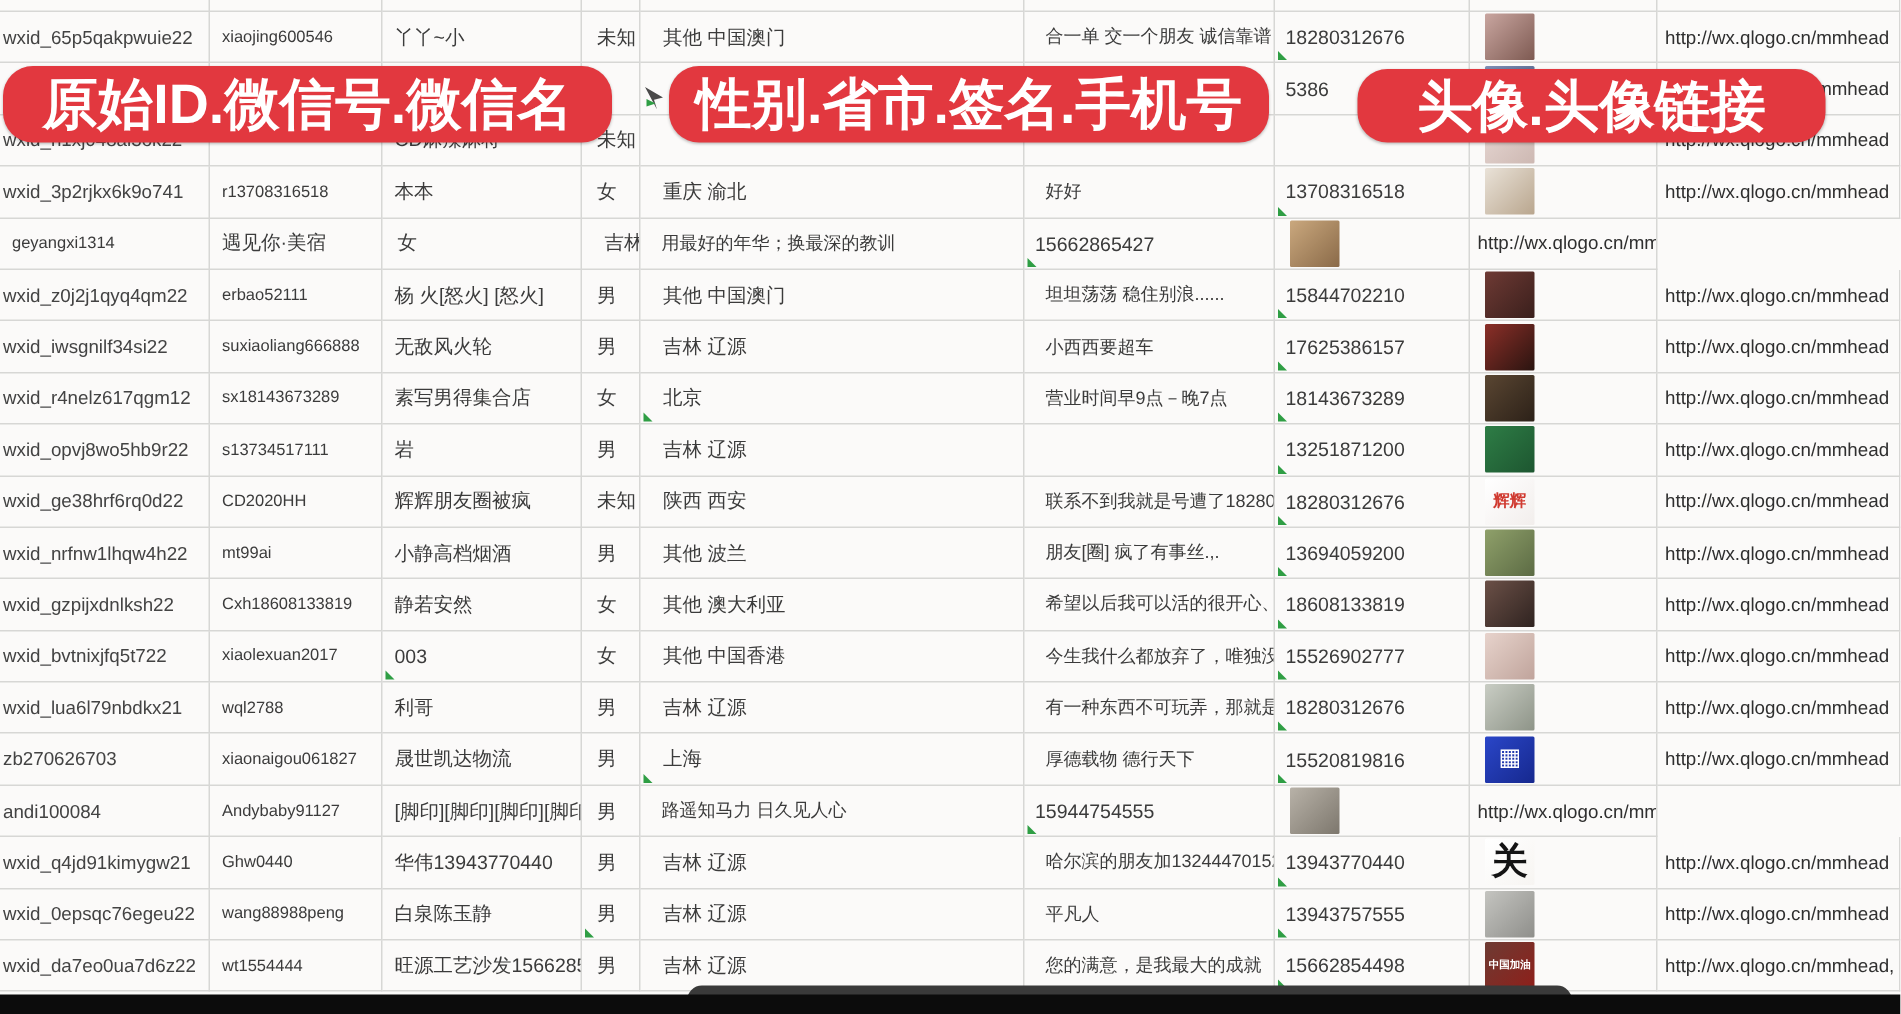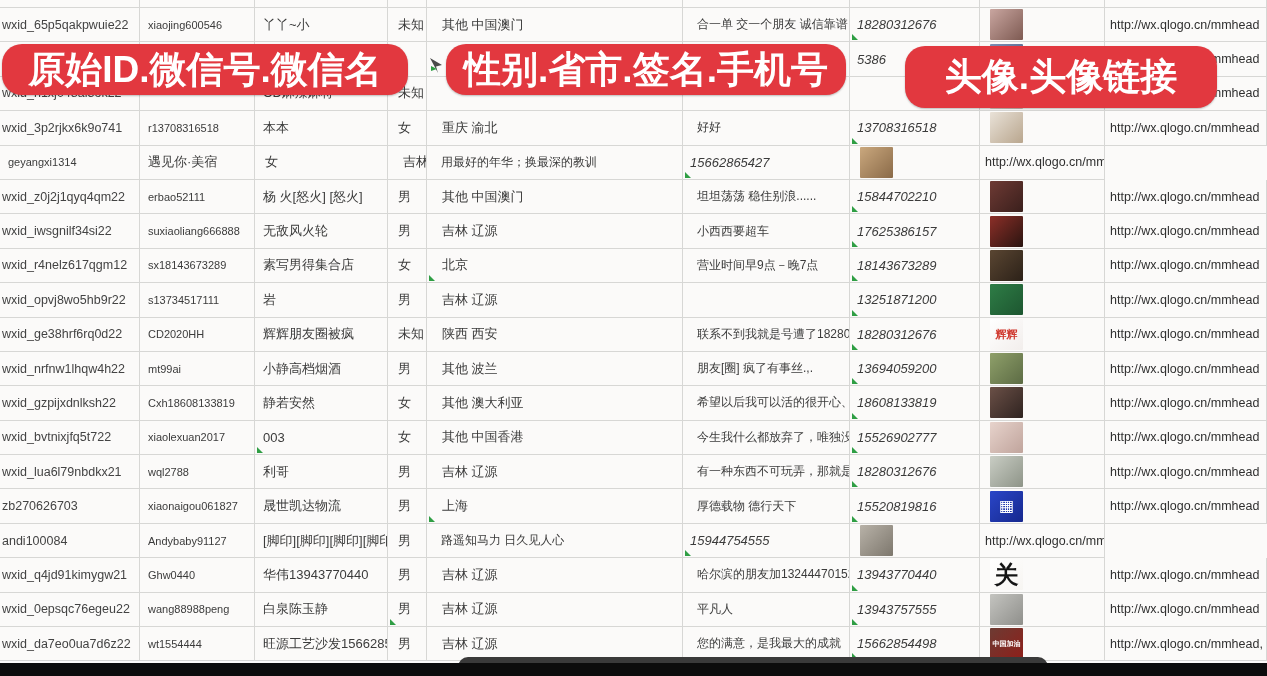--- a/index.html
+++ b/index.html
@@ -20,42 +20,42 @@
     border-right:1px solid #d7d7d5;border-bottom:1px solid #d7d7d5;
     display:flex;align-items:center;overflow:hidden;white-space:nowrap;
     color:#3b3b3b;font-size:13px;padding-left:8px;
   }
   .cell.a{padding-left:2px;font-size:12.5px;color:#434343;}
   .cell.b{font-size:11px;}
   .cell.c{padding-left:8px;}
   .cell.d{padding-left:10px;}
   .cell.e{padding-left:15px;}
   .cell.f{padding-left:14px;font-size:12px;}
-  .cell.g{padding-left:7px;font-size:13px;font-style:italic;}
+  .cell.g{padding-left:7px;font-size:13px;}
   .cell.h{padding-left:10px;text-align:right;}
   .cell.i{padding-left:5px;font-size:12.5px;color:#2f2f2f;}
   .cell.marked::before{
     content:"";position:absolute;left:2px;bottom:1px;width:0;height:0;
     border-bottom:6px solid #2f9e44;border-right:6px solid transparent;
   }
   .avatar{
     width:33px;height:31px;border-radius:1px;flex:0 0 auto;
     display:flex;align-items:center;justify-content:center;overflow:hidden;
   }
   .avatar span{font-weight:bold;line-height:1;}
   
   .banner{
     position:absolute;background:#e2383f;border-radius:20px;
     color:#ffffff;font-weight:bold;font-size:37px;letter-spacing:0px;
     display:flex;align-items:center;justify-content:center;
     white-space:nowrap;box-shadow:0 1px 2px rgba(0,0,0,0.25);
   }
   .banner.b1{left:2px;top:44px;width:406px;height:51px;}
   .banner.b2{left:446px;top:44px;width:400px;height:51px;}
-  .banner.b3{left:905px;top:46px;width:312px;height:62px;}
+  .banner.b3{left:905px;top:46px;width:312px;height:49px;}
   
   .cursor{position:absolute;left:427px;top:56px;width:20px;height:20px;}
   
   .bottom-bar{position:absolute;left:0;top:663px;width:1267px;height:13px;background:#0c0c0c;}
   .scroll-thumb{
     position:absolute;left:458px;top:657px;width:590px;height:19px;
     background:#3a3a3a;border-radius:10px 10px 0 0;
   }
 </style>
 </head>

